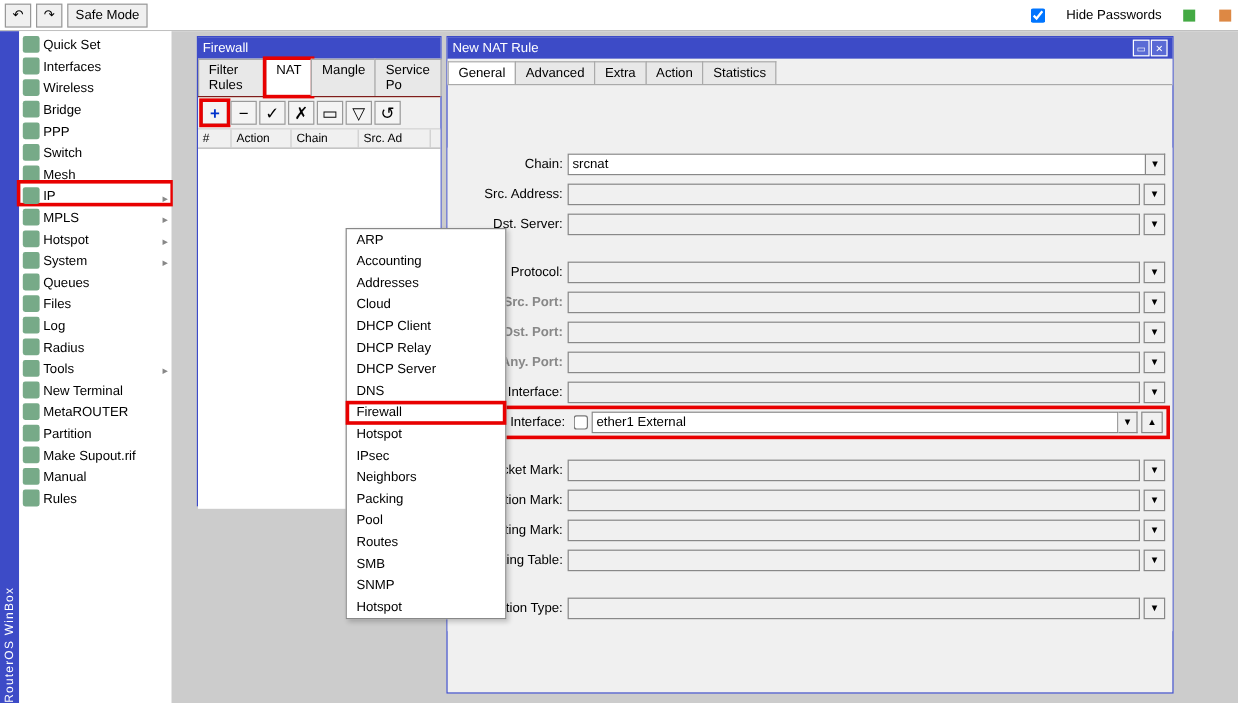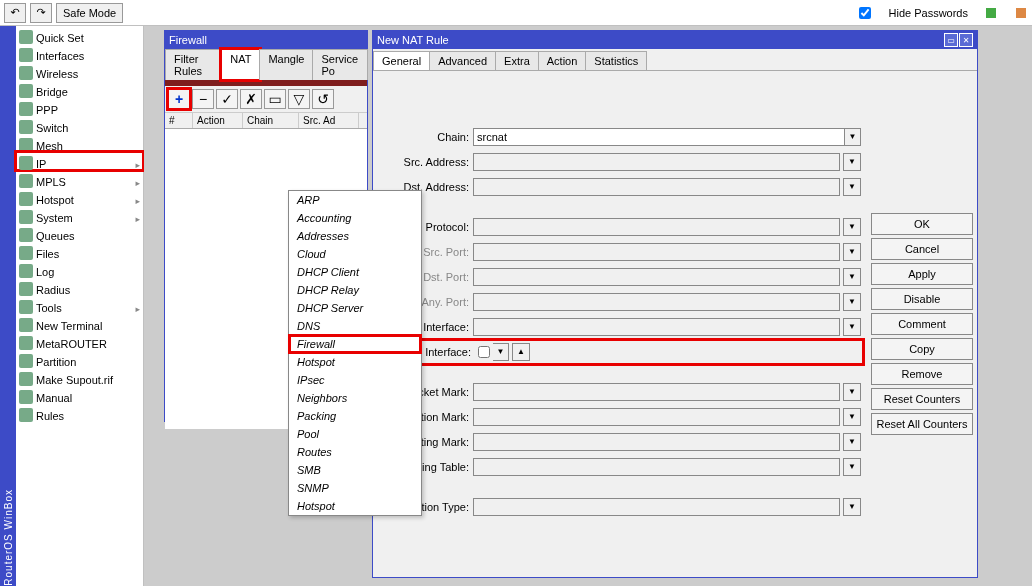--- a/index.html
+++ b/index.html
@@ -16,32 +16,32 @@
 .leftcol { width: 16px; background: #3d4bc7; display: flex; align-items: flex-end; justify-content: center; }
 .leftcol span { writing-mode: vertical-rl; transform: rotate(180deg); color: #fff; font-size: 10px; padding-bottom: 8px; letter-spacing: 1px; }
 
 .sidebar { width: 128px; background: #fff; border-right: 1px solid #c0c0c0; }
 .side-item { height: 18px; display: flex; align-items: flex-end; padding: 0 4px 0 20px; cursor: pointer; position: relative; white-space: nowrap; }
 .side-item .ico { position: absolute; left: 3px; width: 14px; height: 14px; background: #7a8; border-radius: 2px; }
 .side-item.hasarrow::after { content: "▸"; position: absolute; right: 3px; color: #888; font-size: 9px; }
 .side-item.hl { outline: 3px solid #e80000; outline-offset: -1px; }
 
 .submenu { position: absolute; top: 164px; left: 144px; width: 134px; background: #fff; border: 1px solid #888; box-shadow: 2px 2px 4px rgba(0,0,0,0.2); z-index: 50; }
-.sub-item { height: 18px; display: flex; align-items: center; padding: 0 8px; cursor: pointer; font-style: italic; }
+.sub-item { height: 18px; display: flex; align-items: center; padding: 0 8px; cursor: pointer; }
 .sub-item.hl { outline: 3px solid #e80000; outline-offset: -2px; }
 
 .workspace { flex: 1; background: #cccccc; position: relative; padding: 4px; }
 
 .win { position: absolute; background: #f0f0f0; border: 1px solid #3d4bc7; }
 .win-title { background: #3d4bc7; color: #fff; height: 18px; display: flex; align-items: center; padding: 0 4px; font-size: 11px; }
 .win-title .wbtns { margin-left: auto; display: flex; gap: 1px; }
 .win-title .wbtn { width: 14px; height: 14px; border: 1px solid #fff; background: #5a6ad5; display: inline-flex; align-items: center; justify-content: center; font-size: 8px; color: #fff; cursor: pointer; }
 
 .firewall-win { left: 20px; top: 4px; width: 204px; height: 392px; }
-.tabs { display: flex; background: #fef9c3; border-bottom: 6px solid #7f1d1d; }
+.tabs { display: flex; background: #fef9c3; border-bottom: 1px solid #7f1d1d; }
 .tab { padding: 3px 8px; border: 1px solid #aaa; border-bottom: none; background: #e8e8e8; cursor: pointer; margin-right: -1px; }
 .tab.active { background: #fff; }
 .tab.hl { outline: 3px solid #e80000; outline-offset: -1px; }
 .tbrow { display: flex; padding: 3px; gap: 2px; border-bottom: 1px solid #ccc; }
 .sbtn { width: 22px; height: 20px; border: 1px solid #999; background: #f4f4f4; display: inline-flex; align-items: center; justify-content: center; cursor: pointer; font-size: 14px; }
 .sbtn.hl { outline: 3px solid #e80000; outline-offset: -1px; }
 .sbtn.plus { color: #0033cc; font-weight: bold; }
 .cols { display: flex; border-bottom: 1px solid #aaa; background: #f0f0f0; }
 .col { border-right: 1px solid #ccc; padding: 2px 4px; font-size: 10px; }
 .fw-body { background: #fff; height: 300px; }
@@ -49,21 +49,21 @@
 .nat-win { left: 228px; top: 4px; width: 606px; height: 548px; }
 .nat-tabs { display: flex; background: #f0f0f0; border-bottom: 1px solid #aaa; padding-top: 2px; }
 .nat-body { display: flex; height: calc(100% - 40px); align-items: center; }
 .form-area { flex: 1; padding: 4px 6px 4px 4px; overflow-y: auto; background: #f0f0f0; }
 .btn-col { width: 110px; padding: 4px; display: flex; flex-direction: column; gap: 3px; background: #f0f0f0; }
 .rbtn { height: 22px; border: 1px solid #888; background: #f4f4f4; cursor: pointer; }
 
 .frow { display: flex; align-items: center; margin-bottom: 5px; height: 20px; }
 .frow.spacer { height: 10px; }
 .flabel { width: 96px; text-align: right; padding-right: 4px; color: #000; }
-.flabel.dim { color: #888; }
+.flabel.dim { color: #888; font-weight: bold; }
 .finput { flex: 1; height: 18px; border: 1px solid #888; background: #fff; padding: 0 3px; font-size: 11px; display: flex; align-items: center; }
 .finput.dim { background: #f0f0f0; }
 .dd { width: 16px; height: 18px; border: 1px solid #888; border-left: none; background: #f0f0f0; display: inline-flex; align-items: center; justify-content: center; font-size: 8px; cursor: pointer; }
 .arrowbtn { height: 18px; border: 1px solid #888; padding: 0 4px; background: #f0f0f0; display: inline-flex; align-items: center; justify-content: center; font-size: 8px; cursor: pointer; margin-left: 3px; }
 .frow.hl { outline: 3px solid #e80000; outline-offset: 1px; padding: 0 2px; }
 .chkbx { width: 12px; height: 12px; margin: 0 3px; }
 
 .icobox { width: 10px; height: 10px; background: #4a4; display: inline-block; margin-right: 2px; }
 .icobox.o { background: #d84; }
 </style>
@@ -230,21 +230,21 @@
             <div class="flabel">Chain:</div>
             <div class="finput">srcnat</div>
             <div class="dd">▼</div>
           </div>
           <div class="frow">
             <div class="flabel">Src. Address:</div>
             <div class="finput dim"></div>
             <div class="arrowbtn">▼</div>
           </div>
           <div class="frow">
-            <div class="flabel">Dst. Address:</div>
+            <div class="flabel">Dst. Server:</div>
             <div class="finput dim"></div>
             <div class="arrowbtn">▼</div>
           </div>
           <div class="frow spacer"></div>
           <div class="frow">
             <div class="flabel">Protocol:</div>
             <div class="finput dim"></div>
             <div class="arrowbtn">▼</div>
           </div>
           <div class="frow">
@@ -263,20 +263,21 @@
             <div class="arrowbtn">▼</div>
           </div>
           <div class="frow">
             <div class="flabel">In. Interface:</div>
             <div class="finput dim"></div>
             <div class="arrowbtn">▼</div>
           </div>
           <div class="frow hl">
             <div class="flabel">Out. Interface:</div>
             <input type="checkbox" class="chkbx" style="">
+            <div class="finput">ether1 External</div>
             <div class="dd">▼</div>
             <div class="arrowbtn">▲</div>
           </div>
           <div class="frow spacer"></div>
           <div class="frow">
             <div class="flabel">Packet Mark:</div>
             <div class="finput dim"></div>
             <div class="arrowbtn">▼</div>
           </div>
           <div class="frow">
@@ -295,31 +296,20 @@
             <div class="arrowbtn">▼</div>
           </div>
           <div class="frow spacer"></div>
           <div class="frow">
             <div class="flabel">Connection Type:</div>
             <div class="finput dim"></div>
             <div class="arrowbtn">▼</div>
           </div>
 
         </div>
-        <div class="btn-col" id="nat-buttons">
-            <button class="rbtn">OK</button>
-            <button class="rbtn">Cancel</button>
-            <button class="rbtn">Apply</button>
-            <button class="rbtn">Disable</button>
-            <button class="rbtn">Comment</button>
-            <button class="rbtn">Copy</button>
-            <button class="rbtn">Remove</button>
-            <button class="rbtn">Reset Counters</button>
-            <button class="rbtn">Reset All Counters</button>
-          </div>
       </div>
     </div>
 
     <div class="submenu" id="submenu">
         <div class="sub-item">ARP</div>
         <div class="sub-item">Accounting</div>
         <div class="sub-item">Addresses</div>
         <div class="sub-item">Cloud</div>
         <div class="sub-item">DHCP Client</div>
         <div class="sub-item">DHCP Relay</div>

